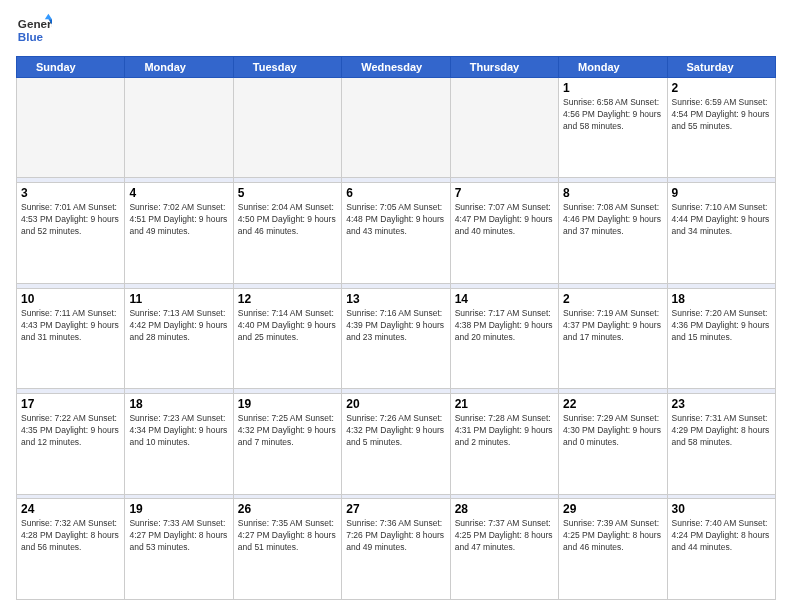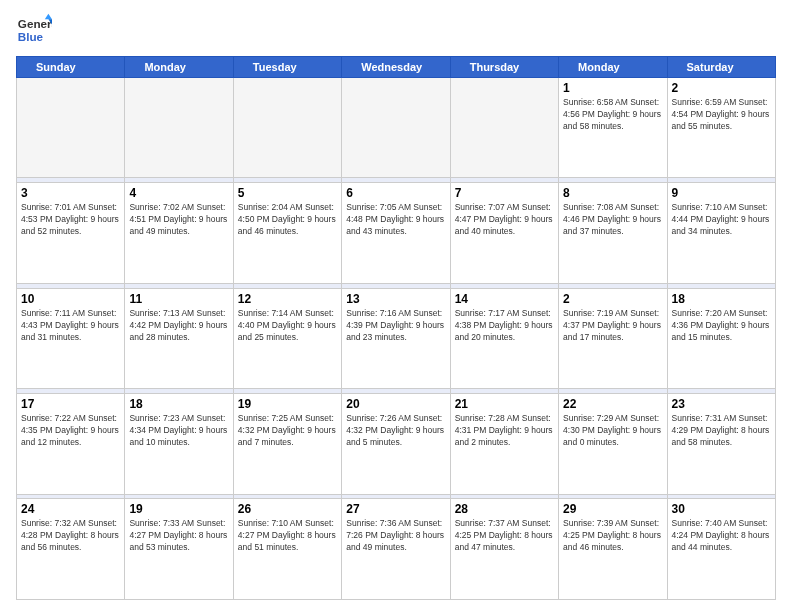--- a/index.html
+++ b/index.html
@@ -317,21 +317,21 @@
 Daylight: 8 hours and 56 minutes.</div>
           </td>
           <td>
             <span class="day-num">19</span>
             <div class="day-info">Sunrise: 7:33 AM
 Sunset: 4:27 PM
 Daylight: 8 hours and 53 minutes.</div>
           </td>
           <td>
             <span class="day-num">26</span>
-            <div class="day-info">Sunrise: 7:10 AM
+            <div class="day-info">Sunrise: 7:35 AM
 Sunset: 4:27 PM
 Daylight: 8 hours and 51 minutes.</div>
           </td>
           <td>
             <span class="day-num">27</span>
             <div class="day-info">Sunrise: 7:36 AM
 Sunset: 7:26 PM
 Daylight: 8 hours and 49 minutes.</div>
           </td>
           <td>

